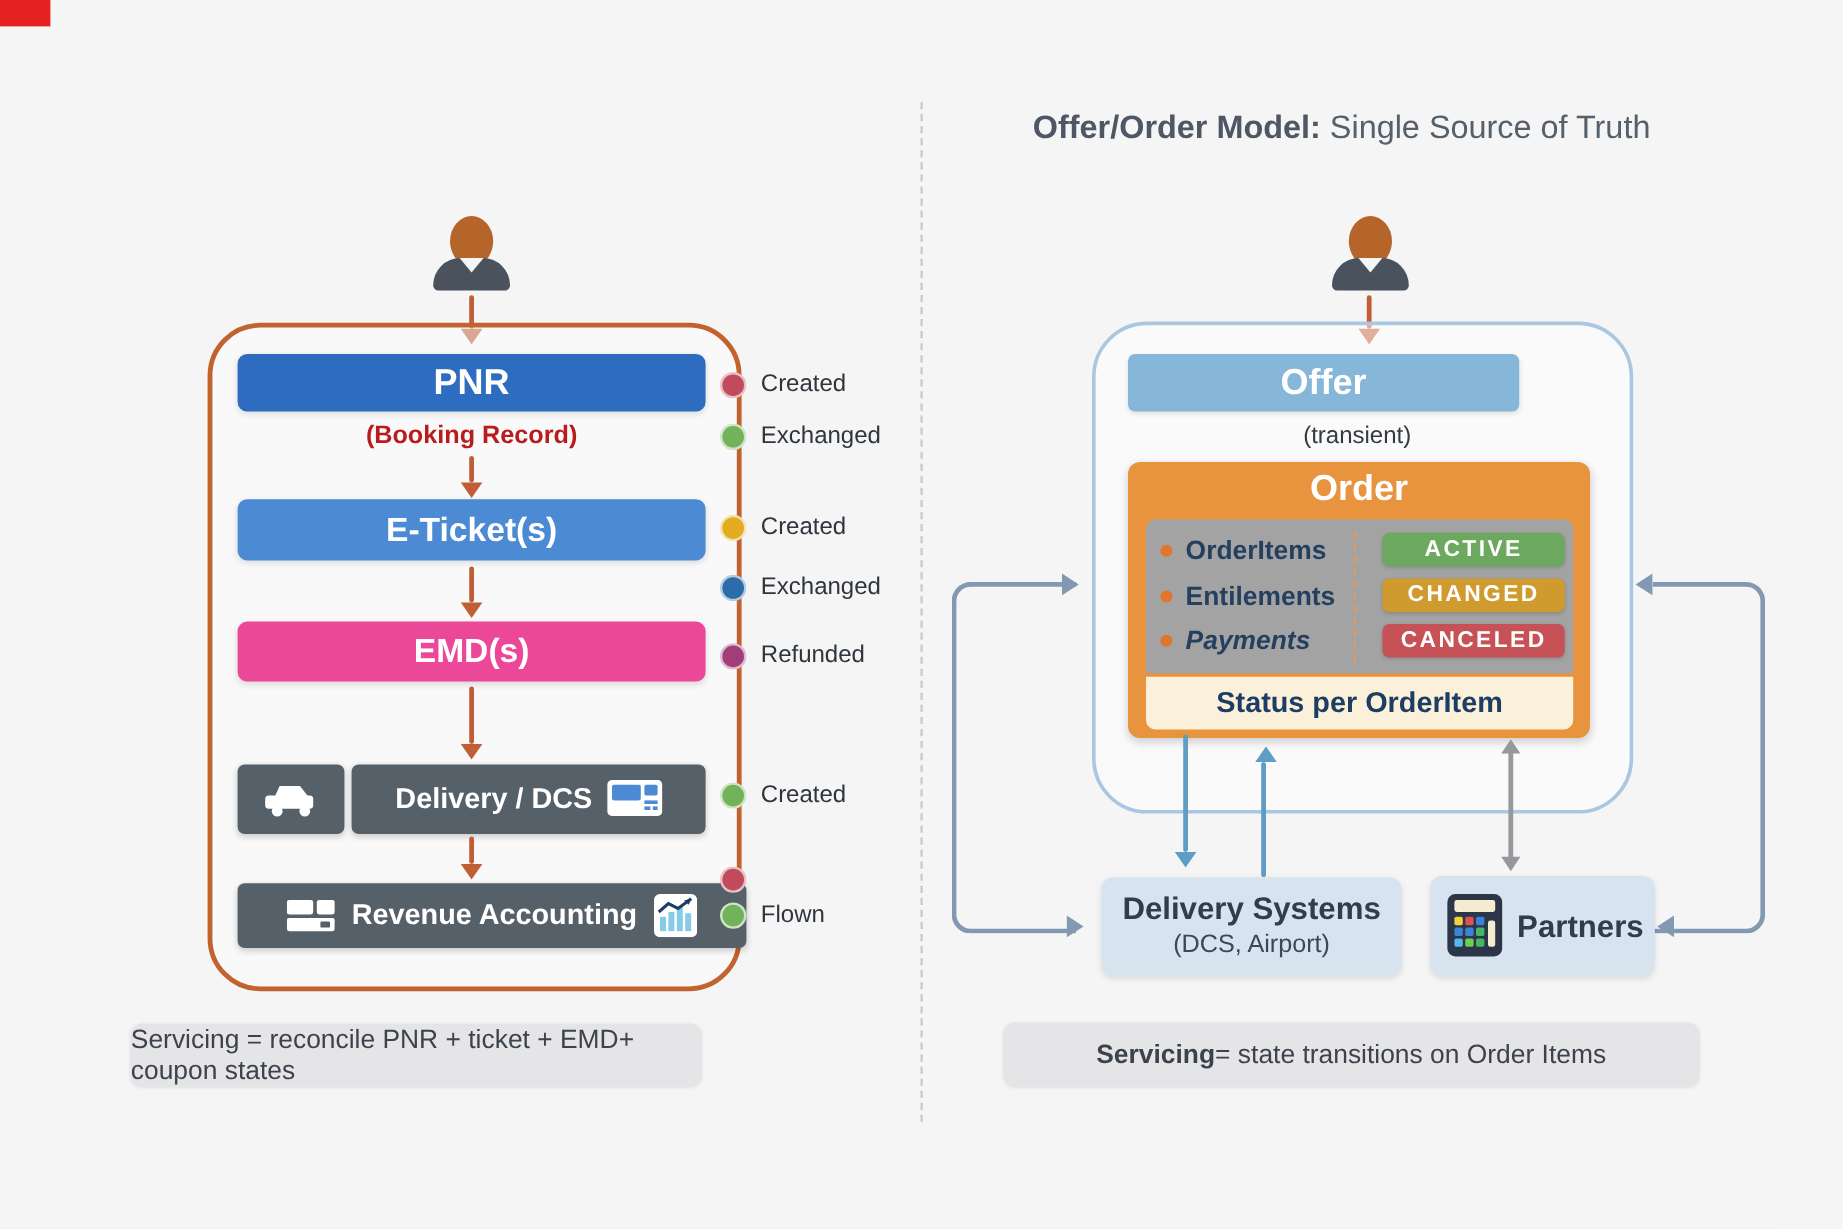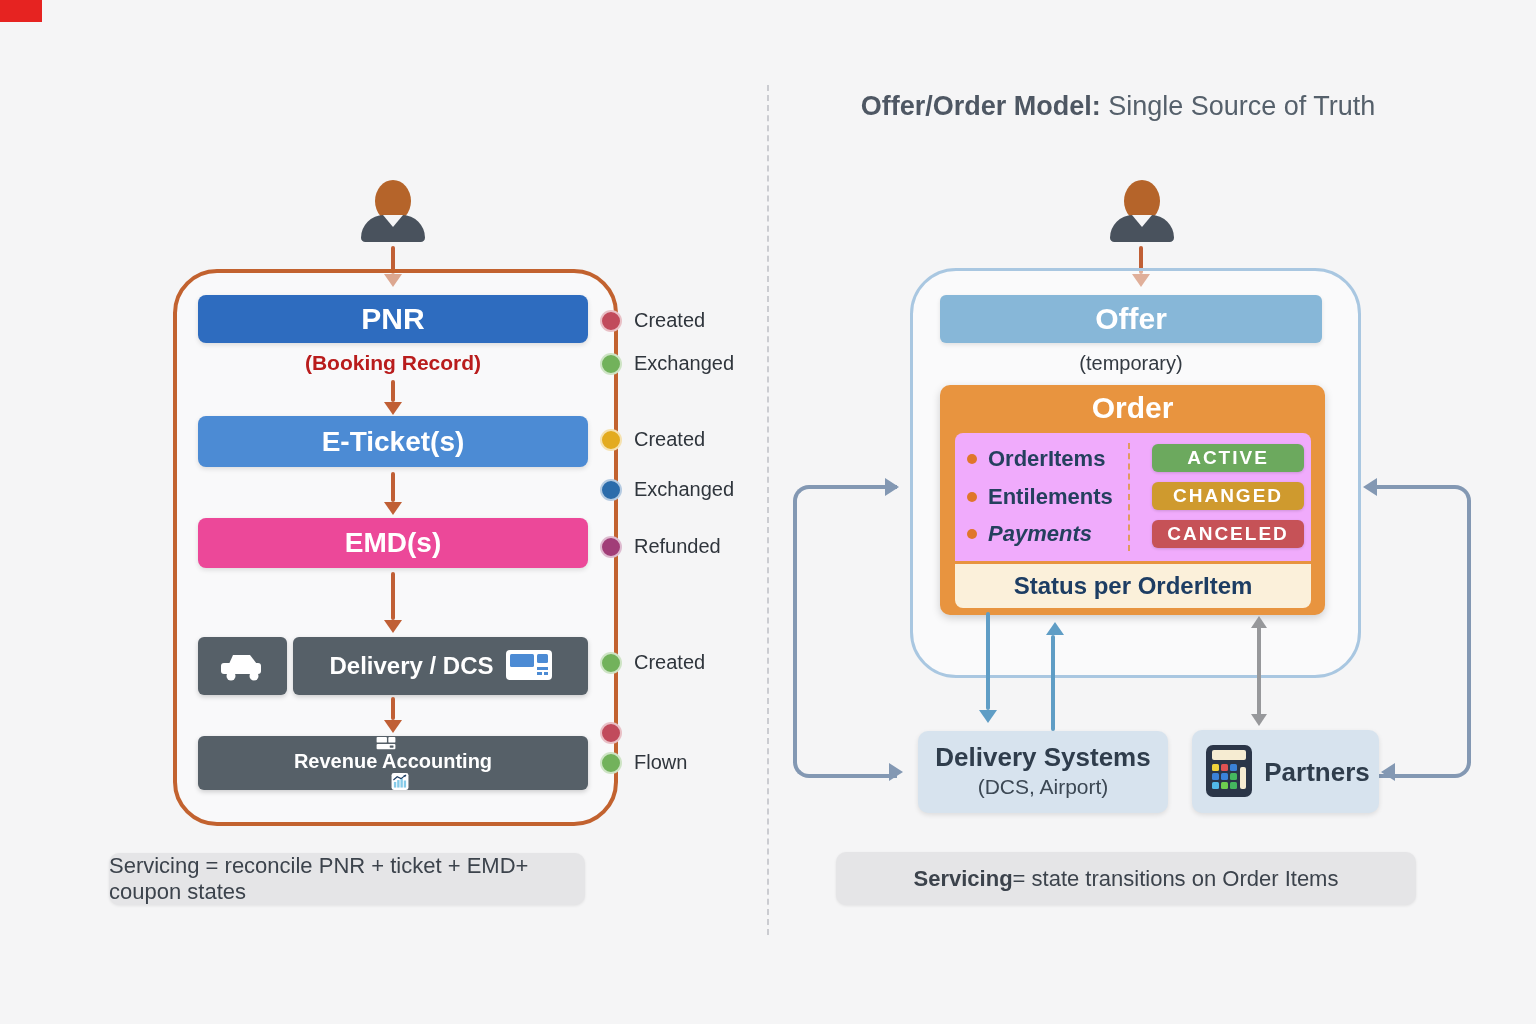--- a/index.html
+++ b/index.html
@@ -38,21 +38,21 @@
   .sub-navy{font-size:21px;font-weight:bold;color:#b91c1c;}
   .marker-dot{width:22px;height:22px;border-radius:50%;border:2px solid rgba(255,255,255,.65);box-sizing:border-box;}
   .marker-label{font-size:20px;color:#2f353c;}
   .servicing{background:#e5e5e7;border-radius:10px;display:flex;align-items:center;justify-content:center;
              font-size:22px;color:#3c434c;box-shadow:0 1px 3px rgba(0,0,0,.08);}
   .divider{border-left:2px dashed #cbccd1;width:0;}
   
   .offer{background:#87b7d8;border-radius:6px;font-size:30px;font-weight:bold;color:#fff;display:flex;align-items:center;justify-content:center;box-shadow:0 2px 4px rgba(0,0,0,.1);}
   .order-box{background:#e8943f;border-radius:10px;box-shadow:0 3px 8px rgba(0,0,0,.18);}
   .order-title{font-size:30px;font-weight:bold;color:#fff;text-align:center;line-height:46px;}
-  .order-panel{position:absolute;background:#f0abfc;border-radius:8px 8px 0 0;}
+  .order-panel{position:absolute;background:#a3a3a3;border-radius:8px 8px 0 0;}
   .order-footer{position:absolute;background:#fbf0da;border-radius:0 0 8px 8px;color:#1d3d63;font-weight:bold;font-size:24px;text-align:center;line-height:44px;}
   .oi-row{position:absolute;display:flex;align-items:center;height:28px;}
   .oi-dot{width:10px;height:10px;border-radius:50%;background:#e0762a;margin-right:11px;}
   .oi-text{font-size:22px;font-weight:bold;color:#24405e;}
   .o-divider{position:absolute;border-left:2px dashed #e09a5f;width:0;}
   .badge{position:absolute;width:152px;height:28px;border-radius:6px;color:#fff;font-weight:bold;font-size:19px;
          letter-spacing:2px;display:flex;align-items:center;justify-content:center;box-shadow:0 1px 3px rgba(0,0,0,.15);}
   .lightbox{background:#d7e3ee;border-radius:10px;box-shadow:0 2px 5px rgba(0,0,0,.1);}
   .lb-title{font-size:26px;font-weight:bold;color:#2f3d4c;text-align:center;}
   .lb-sub{font-size:21px;color:#3c4854;text-align:center;}
@@ -120,21 +120,21 @@
       <rect x="31" y="4" width="11" height="9" rx="1.5" fill="#4c8bd4"></rect>
       <rect x="31" y="17" width="11" height="3" fill="#4c8bd4"></rect>
       <rect x="31" y="22" width="5" height="3" fill="#4c8bd4"></rect>
       <rect x="38" y="22" width="4" height="3" fill="#4c8bd4"></rect>
     </svg>
   </div>
 
   <div class="abs vline" style="left:391px;top:697px;height:23px;"></div>
   <div class="abs tri-down" style="left:384px;top:720px;"></div>
 
-  <div class="abs darkbox" style="left:198px;top:736px;width:390px;height:54px;font-size:20px;flex-direction:column;">
+  <div class="abs darkbox" style="left:198px;top:736px;width:424px;height:54px;font-size:24px;">
     <svg width="40" height="30" viewBox="0 0 40 30" style="margin-right:14px;">
       <rect x="0" y="2" width="22" height="12" rx="2" fill="#ffffff"></rect>
       <rect x="25" y="2" width="15" height="12" rx="2" fill="#ffffff"></rect>
       <rect x="0" y="17" width="40" height="11" rx="2" fill="#ffffff"></rect>
       <rect x="28" y="20" width="8" height="5" rx="1" fill="#566068"></rect>
     </svg>
     <span>Revenue Accounting</span>
     <svg width="36" height="36" viewBox="0 0 36 36" style="margin-left:14px;">
       <rect x="0" y="0" width="36" height="36" rx="5" fill="#ffffff"></rect>
       <rect x="5" y="19" width="5" height="12" fill="#86cbe8"></rect>
@@ -172,24 +172,24 @@
 
   <div class="abs head" style="left:1124px;top:180px;"></div>
   <div class="abs torso" style="left:1110px;top:215px;"></div>
   <div class="abs collar" style="left:1132px;top:215px;"></div>
 
   <div class="abs vline" style="left:1139px;top:246px;height:28px;"></div>
   <div class="abs tri-down" style="left:1132px;top:274px;"></div>
 
   <div class="abs order-container" style="left:910px;top:268px;"></div>
 
-  <div class="abs offer" style="left:940px;top:295px;width:382px;height:48px;">
+  <div class="abs offer" style="left:940px;top:295px;width:326px;height:48px;">
     <span>Offer</span>
   </div>
-  <div class="abs ctr" style="left:940px;top:352px;width:382px;font-size:20px;color:#333a42;">(temporary)</div>
+  <div class="abs ctr" style="left:940px;top:352px;width:382px;font-size:20px;color:#333a42;">(transient)</div>
 
   <div class="abs order-box" style="left:940px;top:385px;width:385px;height:230px;">
     <div class="order-title">Order</div>
     <div class="order-panel" style="left:15px;top:48px;width:356px;height:128px;">
       <div class="oi-row" style="left:12px;top:12px;">
         <span class="oi-dot"></span>
         <span class="oi-text">OrderItems</span>
       </div>
       <div class="oi-row" style="left:12px;top:50px;">
         <span class="oi-dot"></span>

